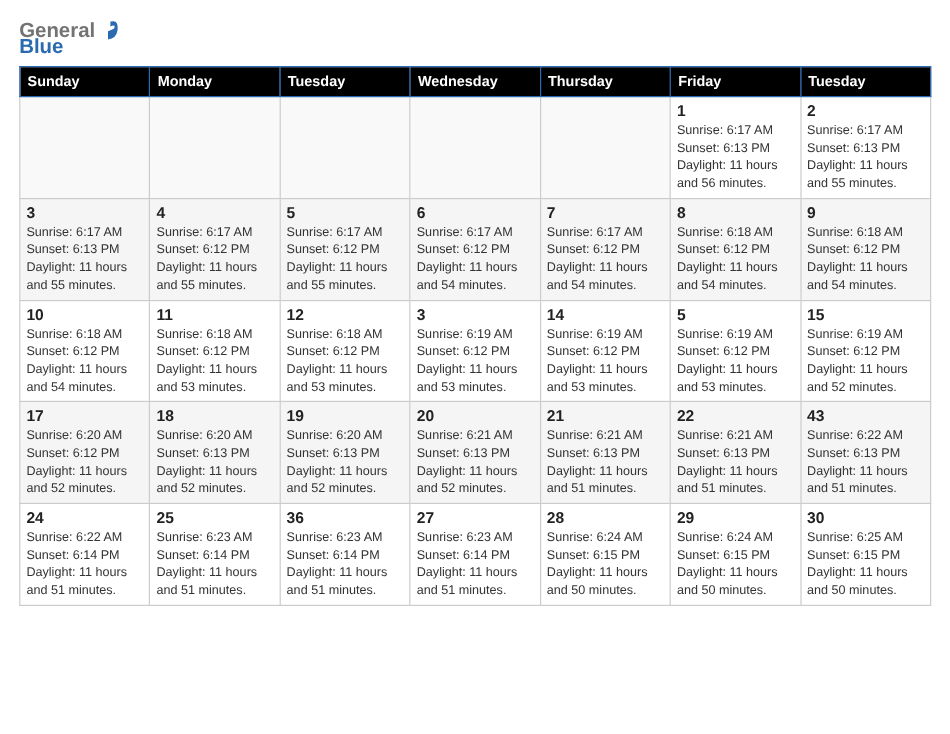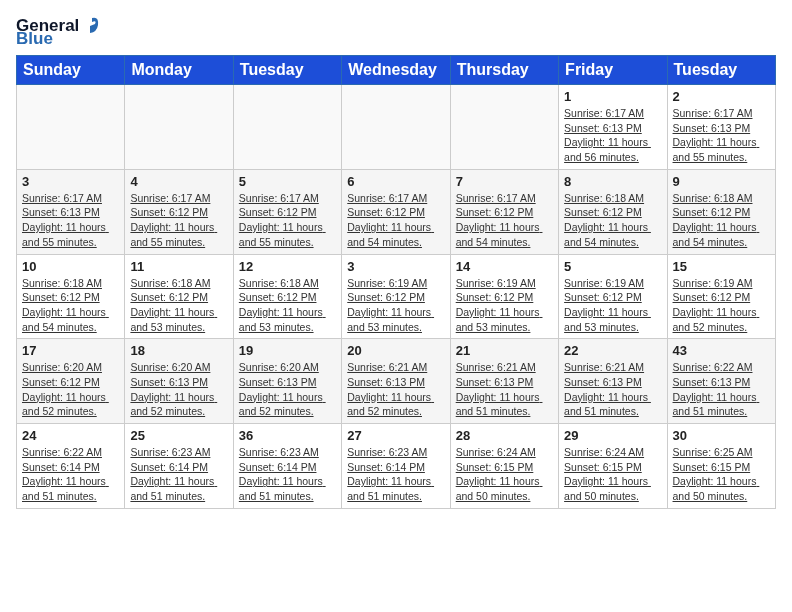--- a/index.html
+++ b/index.html
@@ -32,25 +32,25 @@
     .location-title {
       font-size: 16px;
       color: #333;
     }
     table {
       width: 100%;
       border-collapse: collapse;
       font-size: 11px;
     }
     thead tr th {
-      background-color: #1d4ed8;
+      background-color: #000000;
       color: #fff;
       text-align: left;
       padding: 5px 6px;
-      font-size: 16px;
+      font-size: 12px;
       font-weight: bold;
       border: 1px solid #2a6ab1;
     }
     tbody tr td {
       border: 1px solid #ccc;
       vertical-align: top;
       padding: 4px 5px;
       width: calc(100% / 7);
       height: 80px;
       background: #fff;
@@ -61,34 +61,33 @@
     .day-number {
       font-size: 13px;
       font-weight: bold;
       color: #222;
       margin-bottom: 2px;
     }
     .day-info {
       color: #333;
       line-height: 1.4;
       font-size: 10.5px;
-      text-decoration: underline;
     }
     .empty-cell {
       background: #f9f9f9;
     }
   </style>
 </head>
 <body>
 
 <div class="header-row">
   <div class="logo">
   <div style="display:flex;flex-direction:column;line-height:1;">
     <div style="display:flex;align-items:center;">
-      <span style="font-size:17px;font-weight:bold;color:#0f172a;">General</span>
+      <span style="font-size:17px;font-weight:bold;color:#737373;">General</span>
       <svg width="22" height="18" viewBox="0 0 22 18">
         <path d="M13 2 Q20 0 19 9 Q18 16 11 17 L11 10 L16 8 Q18 4 13 6 Z" fill="#2a6ab1"></path>
       </svg>
     </div>
     <span style="font-size:17px;font-weight:bold;color:#2a6ab1;margin-top:-4px;">Blue</span>
   </div>
 </div>
   <div class="title-block">
     <div class="month-title"></div>
     <div class="location-title"></div>

